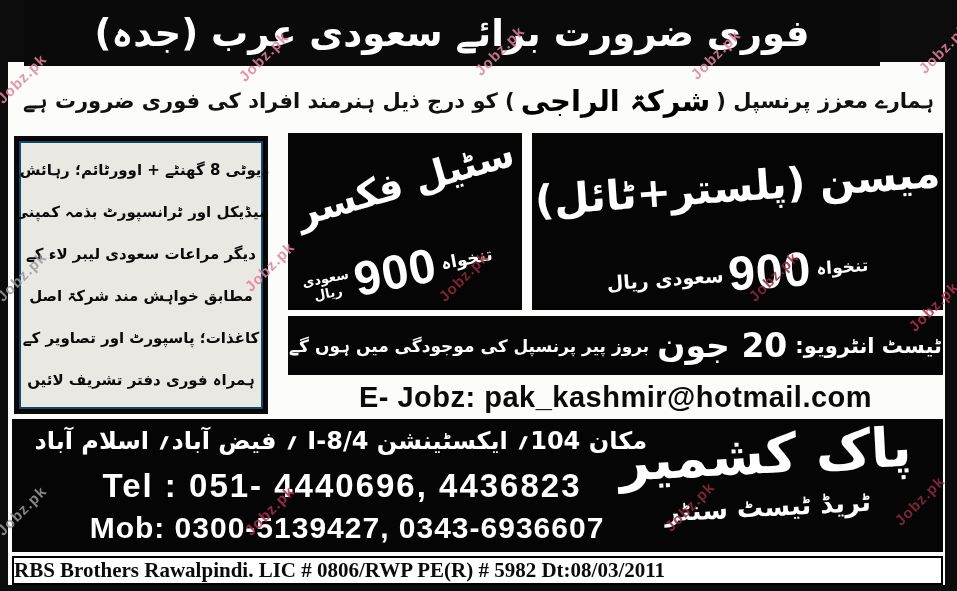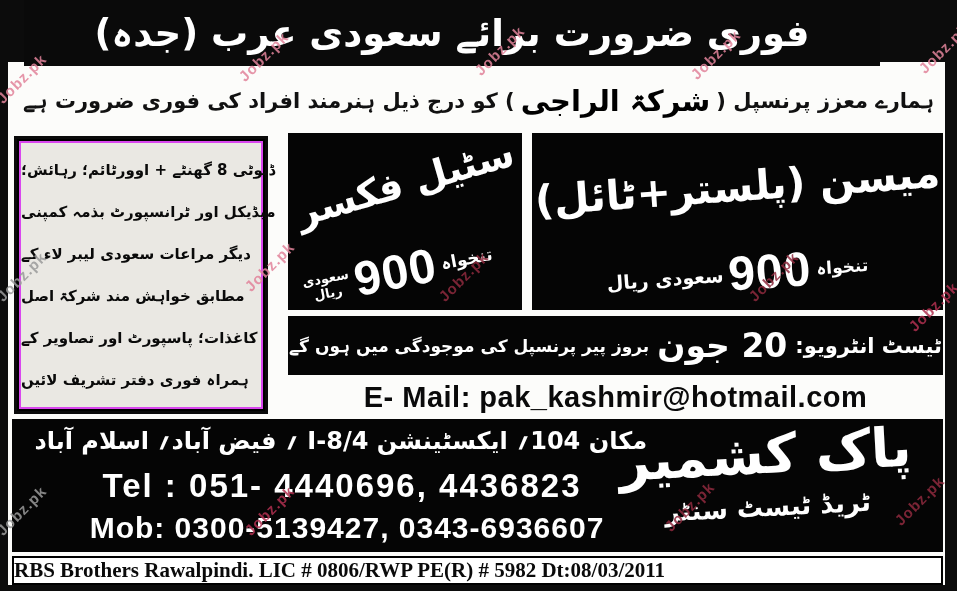--- a/index.html
+++ b/index.html
@@ -16,22 +16,22 @@
 
   
   .intro{position:absolute;left:28px;top:74px;width:901px;height:54px;display:flex;
       align-items:center;justify-content:center;gap:6px;direction:rtl;}
   .intro .pre,.intro .post{font-size:21px;font-weight:bold;color:#111;white-space:nowrap;}
   .intro .company{font-size:29px;font-weight:bold;color:#000;white-space:nowrap;}
 
   
   .benefits{position:absolute;left:14px;top:136px;width:254px;height:278px;background:#000;
       border:3px solid #0a0a0a;box-sizing:border-box;}
-  .benefits .inner{position:absolute;inset:2px;background:#eae8e3;border:2px solid #d946ef;
-      display:flex;flex-direction:column;justify-content:center;align-items:flex-start;}
+  .benefits .inner{position:absolute;inset:2px;background:#eae8e3;border:2px solid #0c4a6e;
+      display:flex;flex-direction:column;justify-content:center;align-items:center;}
   .benefits .line{font-size:15px;font-weight:bold;color:#0a0a0a;line-height:42px;
       white-space:nowrap;direction:rtl;}
 
   
   .jobbox{position:absolute;top:133px;height:177px;background:#050505;}
   .jobbox.steel{left:288px;width:234px;}
   .jobbox.mason{left:532px;width:411px;}
   .job-title{position:absolute;width:100%;text-align:center;color:#fff;font-weight:bold;
       direction:rtl;white-space:nowrap;}
   .steel .job-title{top:28px;font-size:38px;transform:rotate(-16deg);}
@@ -133,21 +133,21 @@
     </div>
   </div>
 
   <div class="interview">
     <span class="lbl">ٹیسٹ انٹرویو:</span>
     <span class="date">20 جون</span>
     <span class="rest">بروز پیر پرنسپل کی موجودگی میں ہوں گے</span>
   </div>
 
   <div class="email-row">
-    <span class="t">E- Mail: pak_kashmir@hotmail.com</span>
+    <span class="t">E- Jobz: pak_kashmir@hotmail.com</span>
   </div>
 
   <div class="footer">
     <div class="addr urdu">مکان 104؍ ایکسٹینشن I-8/4 ؍ فیض آباد؍ اسلام آباد</div>
     <div class="tel latin">Tel : 051- 4440696, 4436823</div>
     <div class="mob latin">Mob: 0300-5139427, 0343-6936607</div>
     <div class="brand">
       <div class="brand-name">پاک کشمیر</div>
       <div class="brand-sub">ٹریڈ ٹیسٹ سنٹر</div>
     </div>

